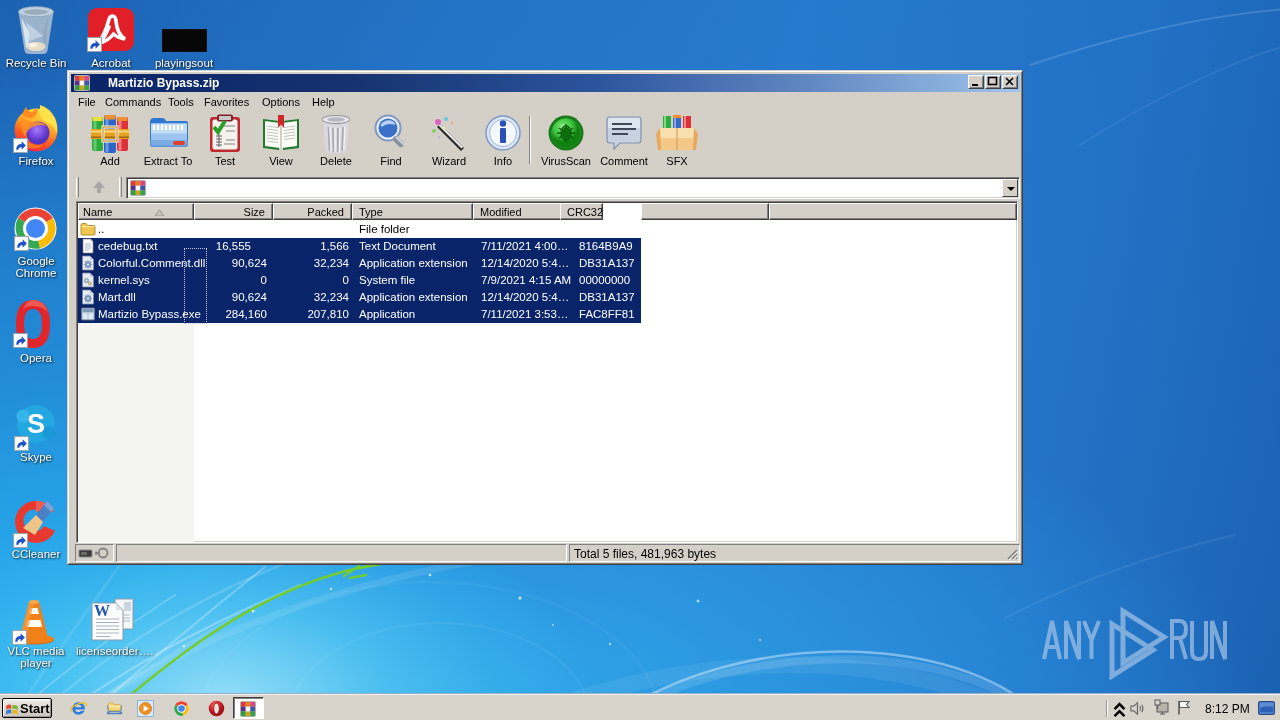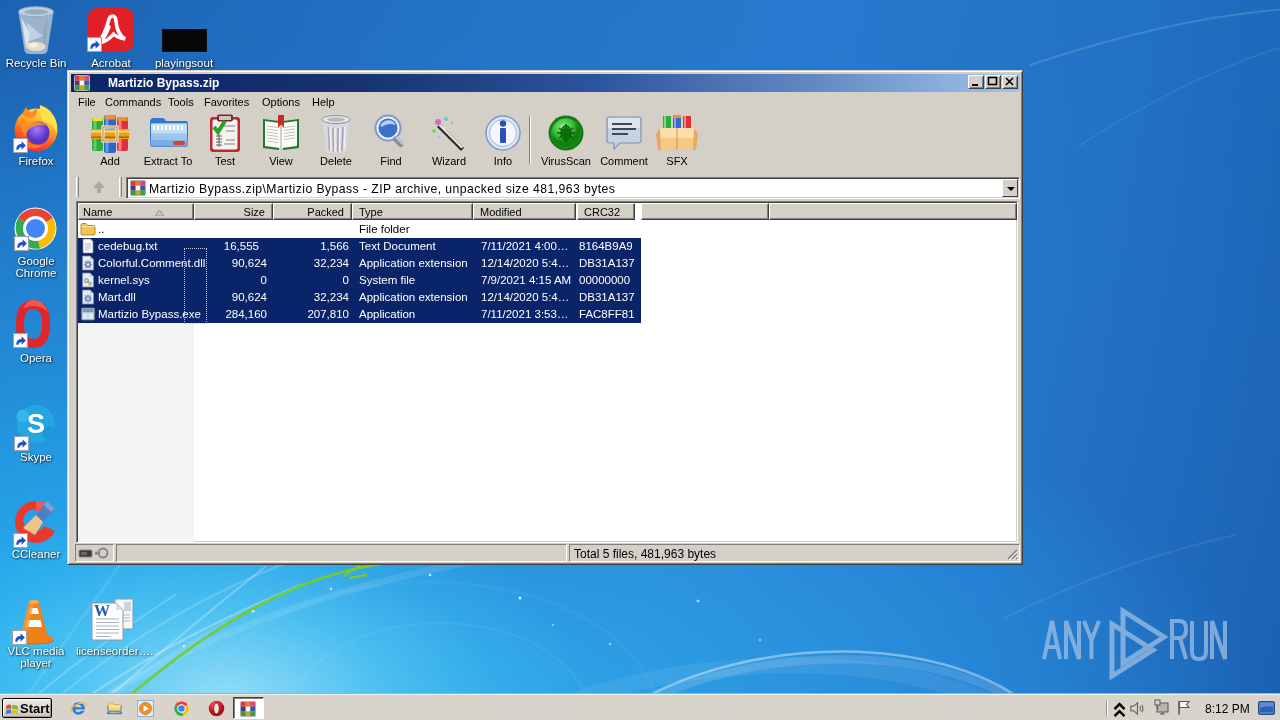--- a/index.html
+++ b/index.html
@@ -484,21 +484,20 @@
             <rect x="5.7" y="1" width="4.6" height="4.6" fill="#e87c28"></rect>
             <rect x="10.4" y="1" width="4.6" height="4.6" fill="#e3447c"></rect>
           <rect x="1" y="5.7" width="4.6" height="4.6" fill="#5b2d8f"></rect>
             <rect x="5.7" y="5.7" width="4.6" height="4.6" fill="#f5f0ea"></rect>
             <rect x="10.4" y="5.7" width="4.6" height="4.6" fill="#3a57a8"></rect>
           <rect x="1" y="10.4" width="4.6" height="4.6" fill="#2f9e3a"></rect>
             <rect x="5.7" y="10.4" width="4.6" height="4.6" fill="#c8a520"></rect>
             <rect x="10.4" y="10.4" width="4.6" height="4.6" fill="#37a346"></rect>
           <path d="M 6.5 6 L 9.5 6 L 9.5 9 L 8 11 L 6.5 9 Z" fill="#fff"></path>
         </svg>
-        <span class="ctext">Martizio Bypass.zip\Martizio Bypass - ZIP archive, unpacked size 481,963 bytes</span>
         <div class="drop"></div>
       </div>
     </div>
     <div id="list">
       <div id="shade"></div>
 
       <div class="hseg" style="left:1px;width:116px">
           <span style="left:4px">Name</span>
         <svg class="abs" style="left:76px;top:6px" width="9" height="6">
             <path d="M 4.5 0 L 9 6 L 0 6 Z" fill="#cac6be" stroke="#8a8880" stroke-width="0.8"></path>
@@ -509,21 +508,21 @@
         </div>
       <div class="hseg" style="left:196px;width:79px">
           <span style="right:7px">Packed</span>
         </div>
       <div class="hseg" style="left:275px;width:121px">
           <span style="left:6px">Type</span>
         </div>
       <div class="hseg" style="left:396px;width:103px">
           <span style="left:6px">Modified</span>
         </div>
-      <div class="hseg" style="left:500px;width:58px">
+      <div class="hseg" style="left:483px;width:43px">
           <span style="left:6px">CRC32</span>
         </div>
       <div class="hseg" style="left:564px;width:128px"></div>
       <div class="hseg" style="left:692px;width:248px"></div>
 
       <div class="row" style="top:19px">
         <svg class="ficon" viewBox="0 0 16 16">
             <path d="M 1 4 Q 1 2.5 2.5 2.5 L 6 2.5 L 7.5 4.5 L 14 4.5 Q 15 4.5 15 6 L 15 13 Q 15 14 14 14 L 2 14 Q 1 14 1 13 Z" fill="#f0c550" stroke="#a07818" stroke-width="0.8"></path>
             <path d="M 1.5 6 L 14.5 6 L 14.5 5 L 1.5 5 Z" fill="#fce8a0"></path>
           </svg>
@@ -532,21 +531,21 @@
       </div>
       <div class="row sel" style="top:36px">
         <svg class="ficon" viewBox="0 0 16 16">
             <path d="M 3 1 L 10.5 1 L 13 3.5 L 13 15 L 3 15 Z" fill="#fcfcfc" stroke="#888" stroke-width="0.7"></path>
             <path d="M 10.5 1 L 10.5 3.5 L 13 3.5 Z" fill="#d0d0d0"></path>
             <g stroke="#9ab" stroke-width="0.8">
               <path d="M 5 6 L 11 6 M 5 8 L 11 8 M 5 10 L 11 10 M 5 12 L 9 12"></path>
             </g>
           </svg>
         <span class="nm">cedebug.txt</span>
-        <span class="rnum" style="left:92px;width:89px">16,555</span>
+        <span class="rnum" style="left:84px;width:89px">16,555</span>
           <span class="rnum" style="left:200px;width:71px">1,566</span>
         <span class="rtxt" style="left:281px">Text Document</span>
           <span class="rtxt" style="left:403px">7/11/2021 4:00…</span>
           <span class="rtxt" style="left:501px">8164B9A9</span>
       </div>
       <div class="row sel" style="top:53px">
         <svg class="ficon" viewBox="0 0 16 16">
             <path d="M 2.5 1 L 10 1 L 13.5 4.5 L 13.5 15 L 2.5 15 Z" fill="#e8ecf2" stroke="#7a8aa0" stroke-width="0.8"></path>
             <path d="M 10 1 L 10 4.5 L 13.5 4.5 Z" fill="#b8c4d4"></path>
             <circle cx="8" cy="9.5" r="3.2" fill="#8098c0"></circle>

